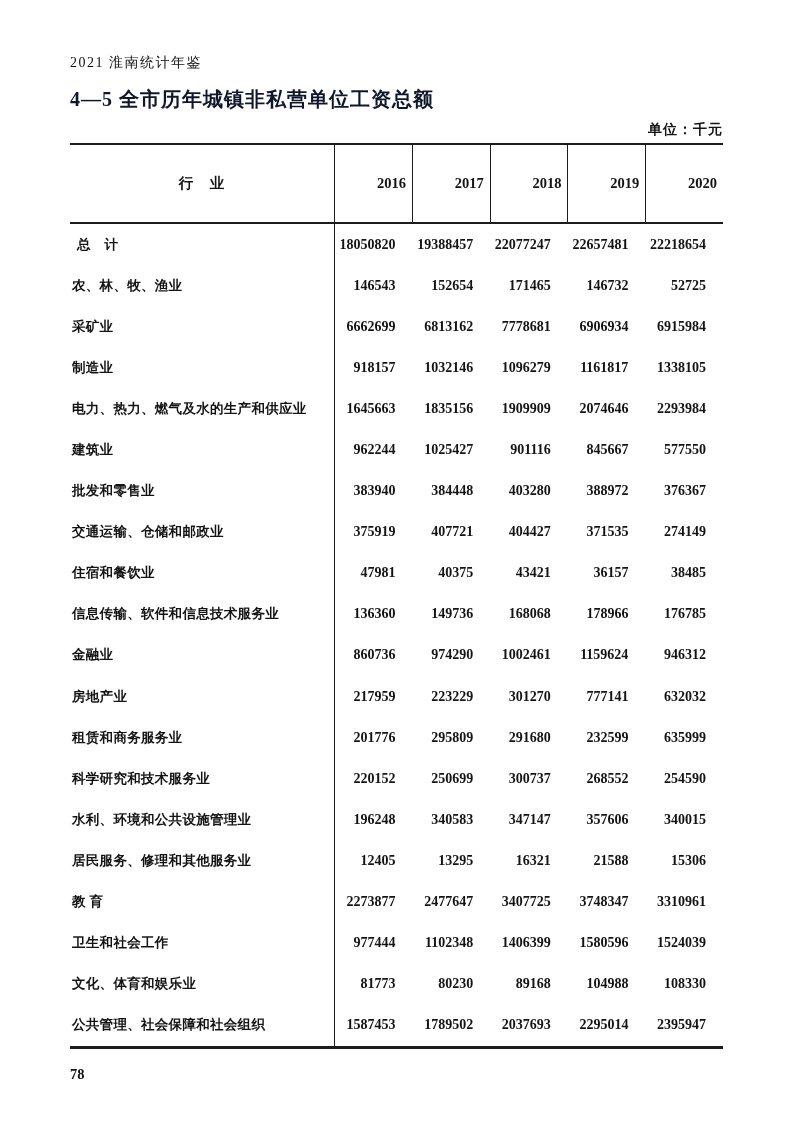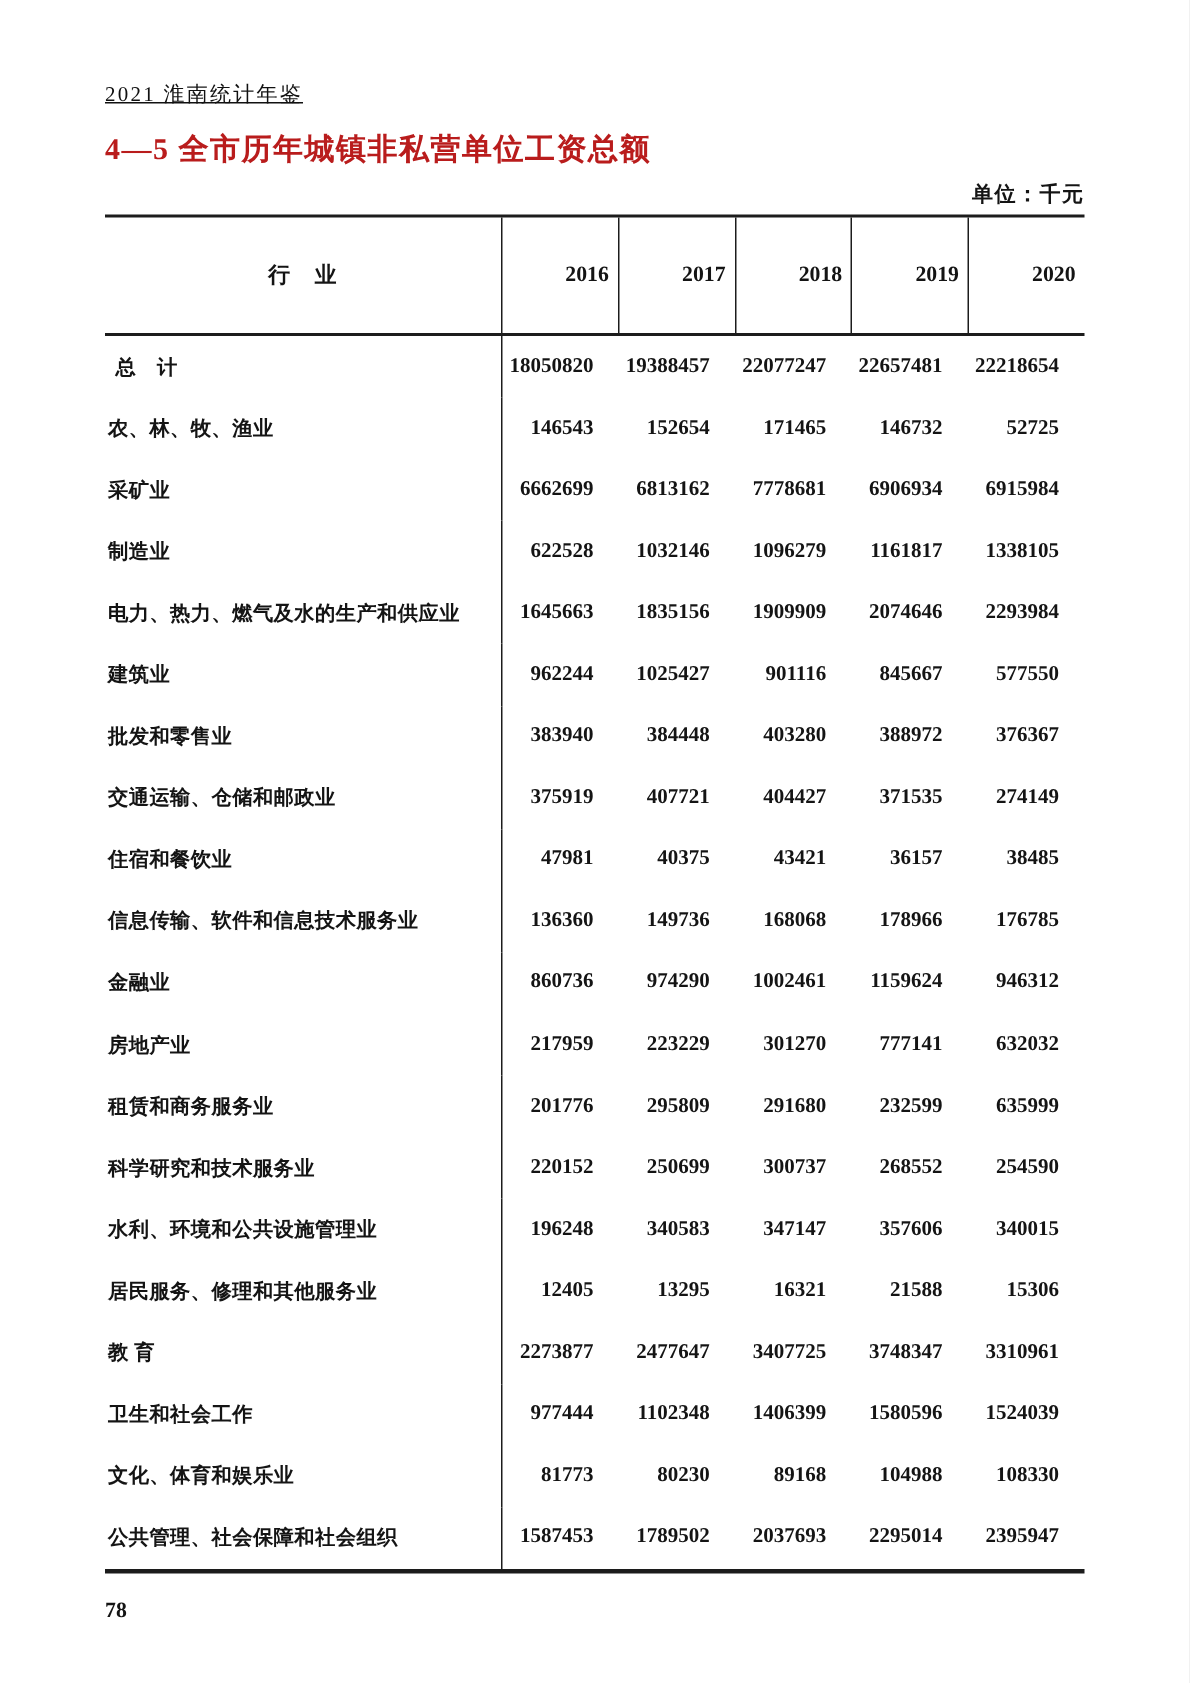--- a/index.html
+++ b/index.html
@@ -17,28 +17,27 @@
     position: absolute;
     left: 70px;
     top: 0;
     width: 653px;
   }
   .running-head {
     margin-top: 54px;
     font-size: 14px;
     letter-spacing: 1.5px;
     color: #111;
-    text-decoration: underline;
   }
   .title {
     margin-top: 14px;
     font-size: 20px;
     font-weight: 700;
     letter-spacing: 1px;
-    color: #b91c1c;
+    color: #0f172a;
   }
   .unit-note {
     margin-top: 8px;
     text-align: right;
     font-size: 14px;
     font-weight: 600;
     letter-spacing: 1px;
     padding-bottom: 4px;
   }
   
@@ -149,21 +148,21 @@
           <div class="trow">
             <div class="td-label">采矿业</div>
             <div class="td-num">6662699</div>
             <div class="td-num">6813162</div>
             <div class="td-num">7778681</div>
             <div class="td-num">6906934</div>
             <div class="td-num">6915984</div>
           </div>
           <div class="trow">
             <div class="td-label">制造业</div>
-            <div class="td-num">622528</div>
+            <div class="td-num">918157</div>
             <div class="td-num">1032146</div>
             <div class="td-num">1096279</div>
             <div class="td-num">1161817</div>
             <div class="td-num">1338105</div>
           </div>
           <div class="trow">
             <div class="td-label">电力、热力、燃气及水的生产和供应业</div>
             <div class="td-num">1645663</div>
             <div class="td-num">1835156</div>
             <div class="td-num">1909909</div>

